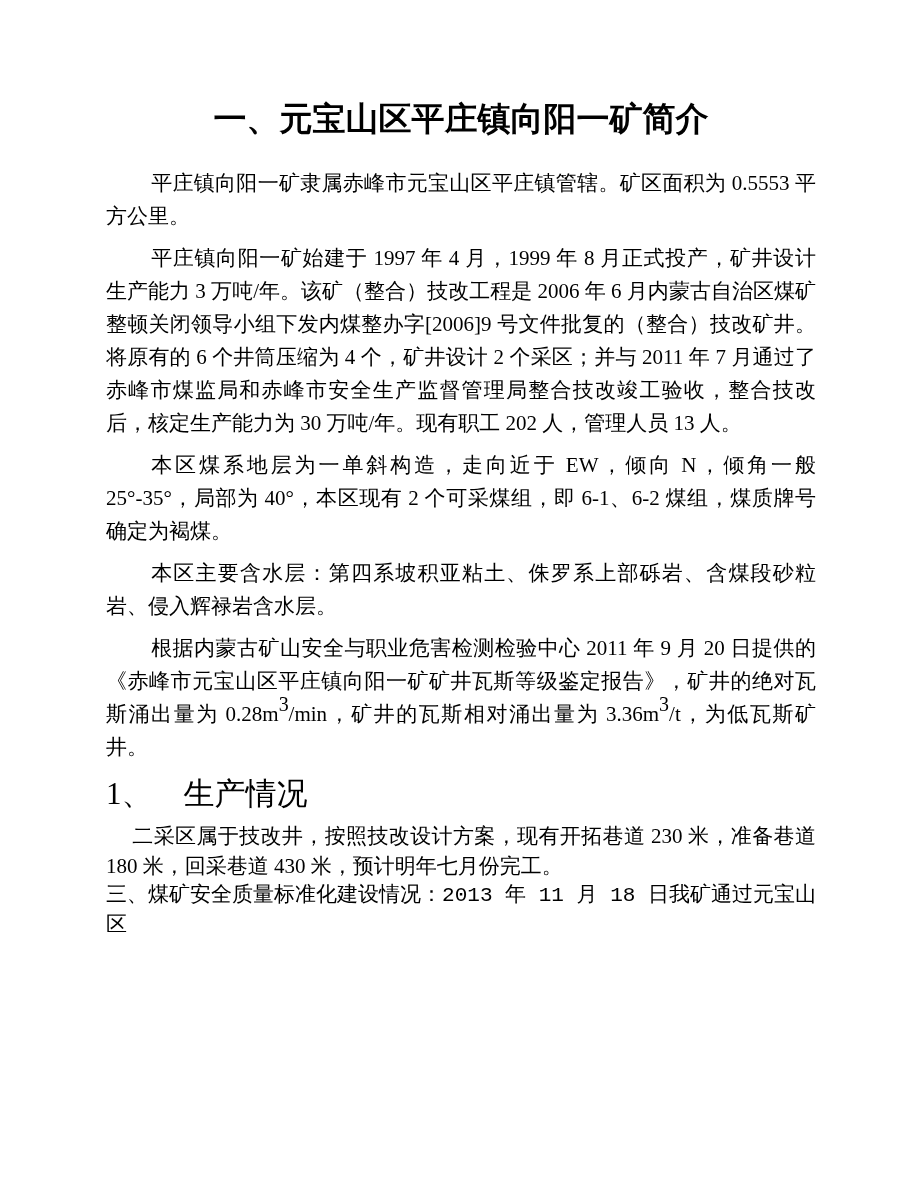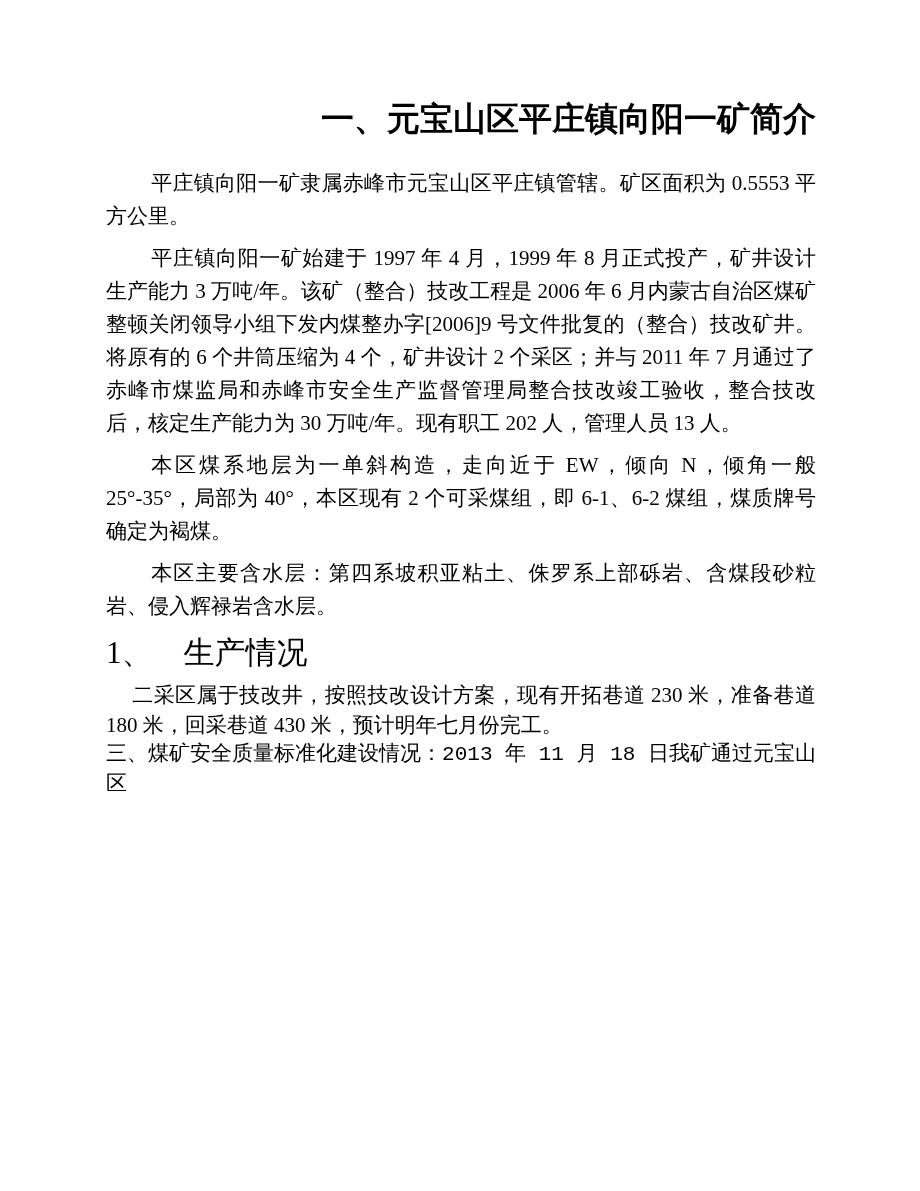--- a/index.html
+++ b/index.html
@@ -17,21 +17,21 @@
     box-sizing: border-box;
     width: 920px;
     height: 1191px;
     padding: 97px 104px 40px 106px;
     overflow: hidden;
     background: #ffffff;
   }
   .doc-title {
     font-size: 33px;
     font-weight: 700;
-    text-align: right;
+    text-align: center;
     line-height: 44px;
     margin: 0 0 26px 0;
   }
   .body-par {
     font-size: 21px;
     line-height: 33px;
     text-align: justify;
     margin: 0 0 9px 0;
     text-indent: 2.15em;
   }
@@ -67,20 +67,21 @@
   <h1 class="doc-title">一、元宝山区平庄镇向阳一矿简介</h1>
 
   <p class="body-par">平庄镇向阳一矿隶属赤峰市元宝山区平庄镇管辖。矿区面积为 0.5553 平方公里。</p>
 
   <p class="body-par">平庄镇向阳一矿始建于 1997 年 4 月，1999 年 8 月正式投产，矿井设计生产能力 3 万吨/年。该矿（整合）技改工程是 2006 年 6 月内蒙古自治区煤矿整顿关闭领导小组下发内煤整办字[2006]9 号文件批复的（整合）技改矿井。将原有的 6 个井筒压缩为 4 个，矿井设计 2 个采区；并与 2011 年 7 月通过了赤峰市煤监局和赤峰市安全生产监督管理局整合技改竣工验收，整合技改后，核定生产能力为 30 万吨/年。现有职工 202 人，管理人员 13 人。</p>
 
   <p class="body-par">本区煤系地层为一单斜构造，走向近于 EW，倾向 N，倾角一般 25°-35°，局部为 40°，本区现有 2 个可采煤组，即 6-1、6-2 煤组，煤质牌号确定为褐煤。</p>
 
   <p class="body-par">本区主要含水层：第四系坡积亚粘土、侏罗系上部砾岩、含煤段砂粒岩、侵入辉禄岩含水层。</p>
 
+  <p class="body-par"><span>根据内蒙古矿山安全与职业危害检测检验中心 2011 年 9 月 20 日提供的《赤峰市元宝山区平庄镇向阳一矿矿井瓦斯等级鉴定报告》，矿井的绝对瓦斯涌出量为 0.28m</span><span class="sup">3</span><span>/min，矿井的瓦斯相对涌出量为 3.36m</span><span class="sup">3</span><span>/t，为低瓦斯矿井。</span></p>
 
 
   <h2 class="section-heading">1、　生产情况</h2>
 
 
   <p class="sec2-par">二采区属于技改井，按照技改设计方案，现有开拓巷道 230 米，准备巷道 180 米，回采巷道 430 米，预计明年七月份完工。</p>
 
   <p class="sec2-par flush">三、煤矿安全质量标准化建设情况：2013 年 11 月 18 日我矿通过元宝山区</p>
 
 </div>

